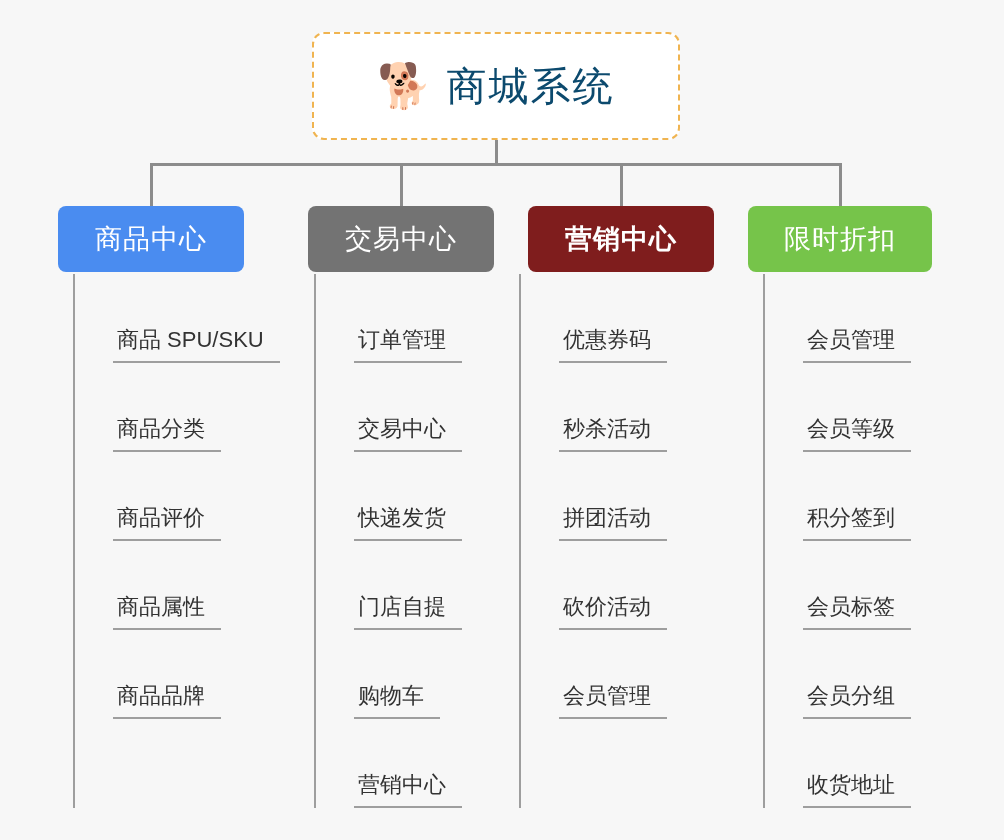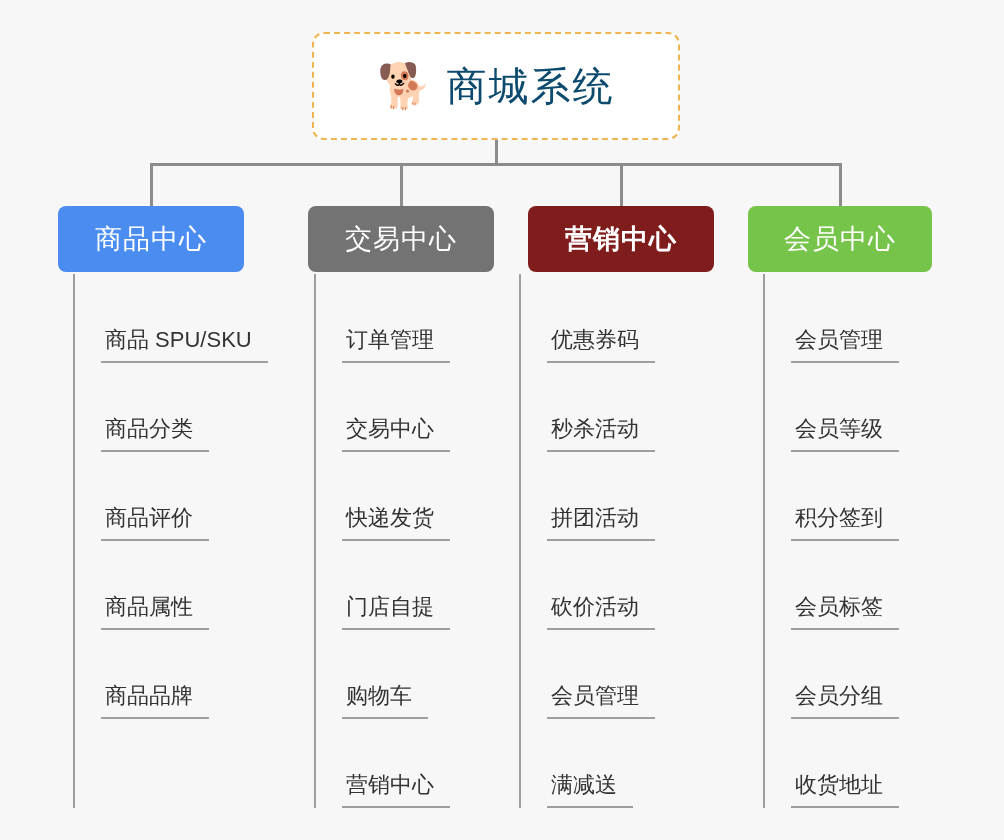--- a/index.html
+++ b/index.html
@@ -84,21 +84,21 @@
     top: 0;
     width: 2px;
     background: #9e9e9e;
   }
   .leaf {
     position: relative;
     height: 89px;
     box-sizing: border-box;
     display: flex;
     align-items: flex-end;
-    padding-left: 28px;
+    padding-left: 40px;
   }
   .leaf-label {
     position: relative;
     display: inline-block;
     font-size: 22px;
     color: #333333;
     line-height: 1;
     padding: 0 16px 10px 4px;
     border-bottom: 2px solid #9e9e9e;
     white-space: nowrap;
@@ -182,26 +182,23 @@
         </div>
         <div class="leaf">
           <span class="leaf-label">拼团活动</span>
         </div>
         <div class="leaf">
           <span class="leaf-label">砍价活动</span>
         </div>
         <div class="leaf">
           <span class="leaf-label">会员管理</span>
         </div>
-        <div class="leaf">
-          <span class="leaf-label">满减送</span>
-        </div>
       </div>
       <div class="cat-box" style="left: 748px; width: 184px; background: rgb(118, 196, 74);">
-        <span>会员中心</span>
+        <span>限时折扣</span>
       </div>
       <div class="column" style="left: 763px; width: 244px; height: 534px;">
         <div class="spine" style="height: 534px;"></div>
         <div class="leaf">
           <span class="leaf-label">会员管理</span>
         </div>
         <div class="leaf">
           <span class="leaf-label">会员等级</span>
         </div>
         <div class="leaf">

